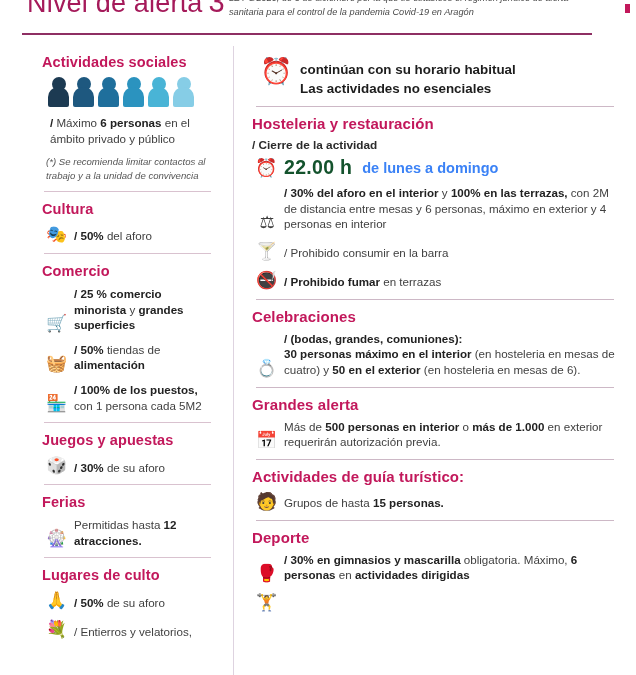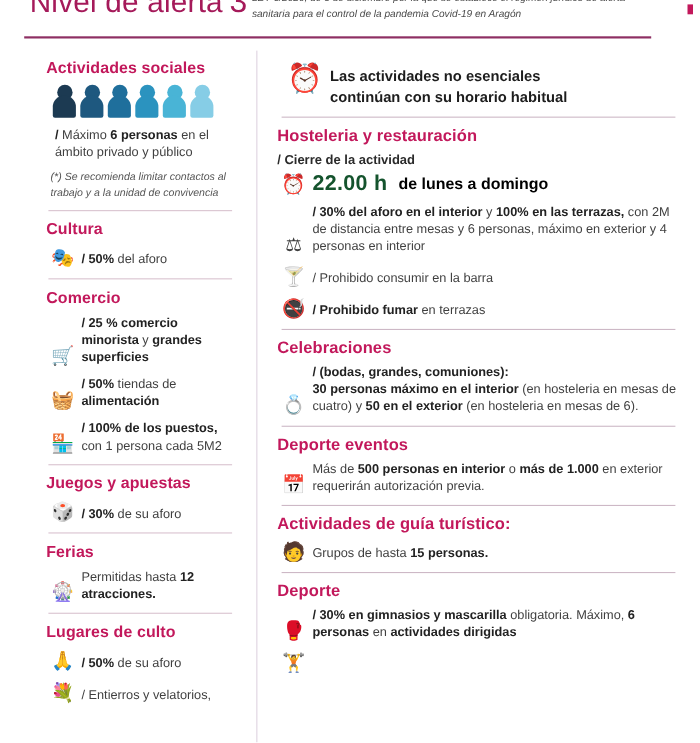--- a/index.html
+++ b/index.html
@@ -81,21 +81,21 @@
     flex:1;font-size:13.4px;font-weight:bold;color:#1d1d1d;line-height:19px;
     padding-top:2px;
   }
   .cierre{font-size:11.8px;font-weight:bold;color:#2b2b2b;margin:0 0 4px 2px;}
   .hora-row{display:flex;align-items:center;margin:0 0 6px 0;}
   .hora-row .ico{flex:0 0 34px;width:34px;font-size:18px;}
   .hora{
     font-size:19.5px;font-weight:bold;color:#14532d;letter-spacing:.3px;
     margin-right:10px;
   }
-  .hora-sub{font-size:14.5px;font-weight:bold;color:#000000;}
+  .hora-sub{font-size:14.5px;font-weight:bold;color:#3b82f6;}
 </style>
 </head>
 <body>
 
 <div class="page">
 
   <div class="header">
     <div class="hdr-title">
       <span>Nivel de alerta</span><span class="lvl">3</span>
     </div>
@@ -198,22 +198,22 @@
           </div>
         </div>
       </div>
   </div>
 
   <div class="col col-right">
     <div class="inner-right" id="right-host">
         <div class="statement">
           <div class="ico">⏰</div>
           <div class="stxt">
+            <div>continúan con  su horario habitual</div>
             <div>Las actividades no esenciales</div>
-            <div>continúan con  su horario habitual</div>
           </div>
         </div>
         <div class="sec-rule right"></div>
         <div class="section">
           <div class="sec-title lg">Hosteleria y restauración</div>
           <div class="cierre">/ Cierre de la actividad</div>
           <div class="hora-row">
             <div class="ico">⏰</div>
             <div class="hora">22.00 h</div>
             <div class="hora-sub">de lunes a domingo</div>
@@ -234,21 +234,21 @@
         <div class="sec-rule right"></div>
         <div class="section">
           <div class="sec-title lg">Celebraciones</div>
           <div class="row">
             <div class="ico">💍</div>
             <div class="txt"><b>/ (bodas, grandes, comuniones):</b><br><b>30 personas máximo en el interior</b><span> (en hosteleria en mesas de cuatro) y </span><b>50 en el exterior</b><span> (en hosteleria en mesas de 6).</span></div>
           </div>
         </div>
         <div class="sec-rule right"></div>
         <div class="section">
-          <div class="sec-title lg">Deporte eventos</div>
+          <div class="sec-title lg">Grandes alerta</div>
           <div class="row">
             <div class="ico">📅</div>
             <div class="txt"><span> Más de </span><b>500 personas en interior</b><span> o </span><b>más de 1.000</b><span> en exterior requerirán autorización previa.</span></div>
           </div>
         </div>
         <div class="sec-rule right"></div>
         <div class="section">
           <div class="sec-title lg">Actividades de guía turístico:</div>
           <div class="row">
             <div class="ico">🧑</div>

